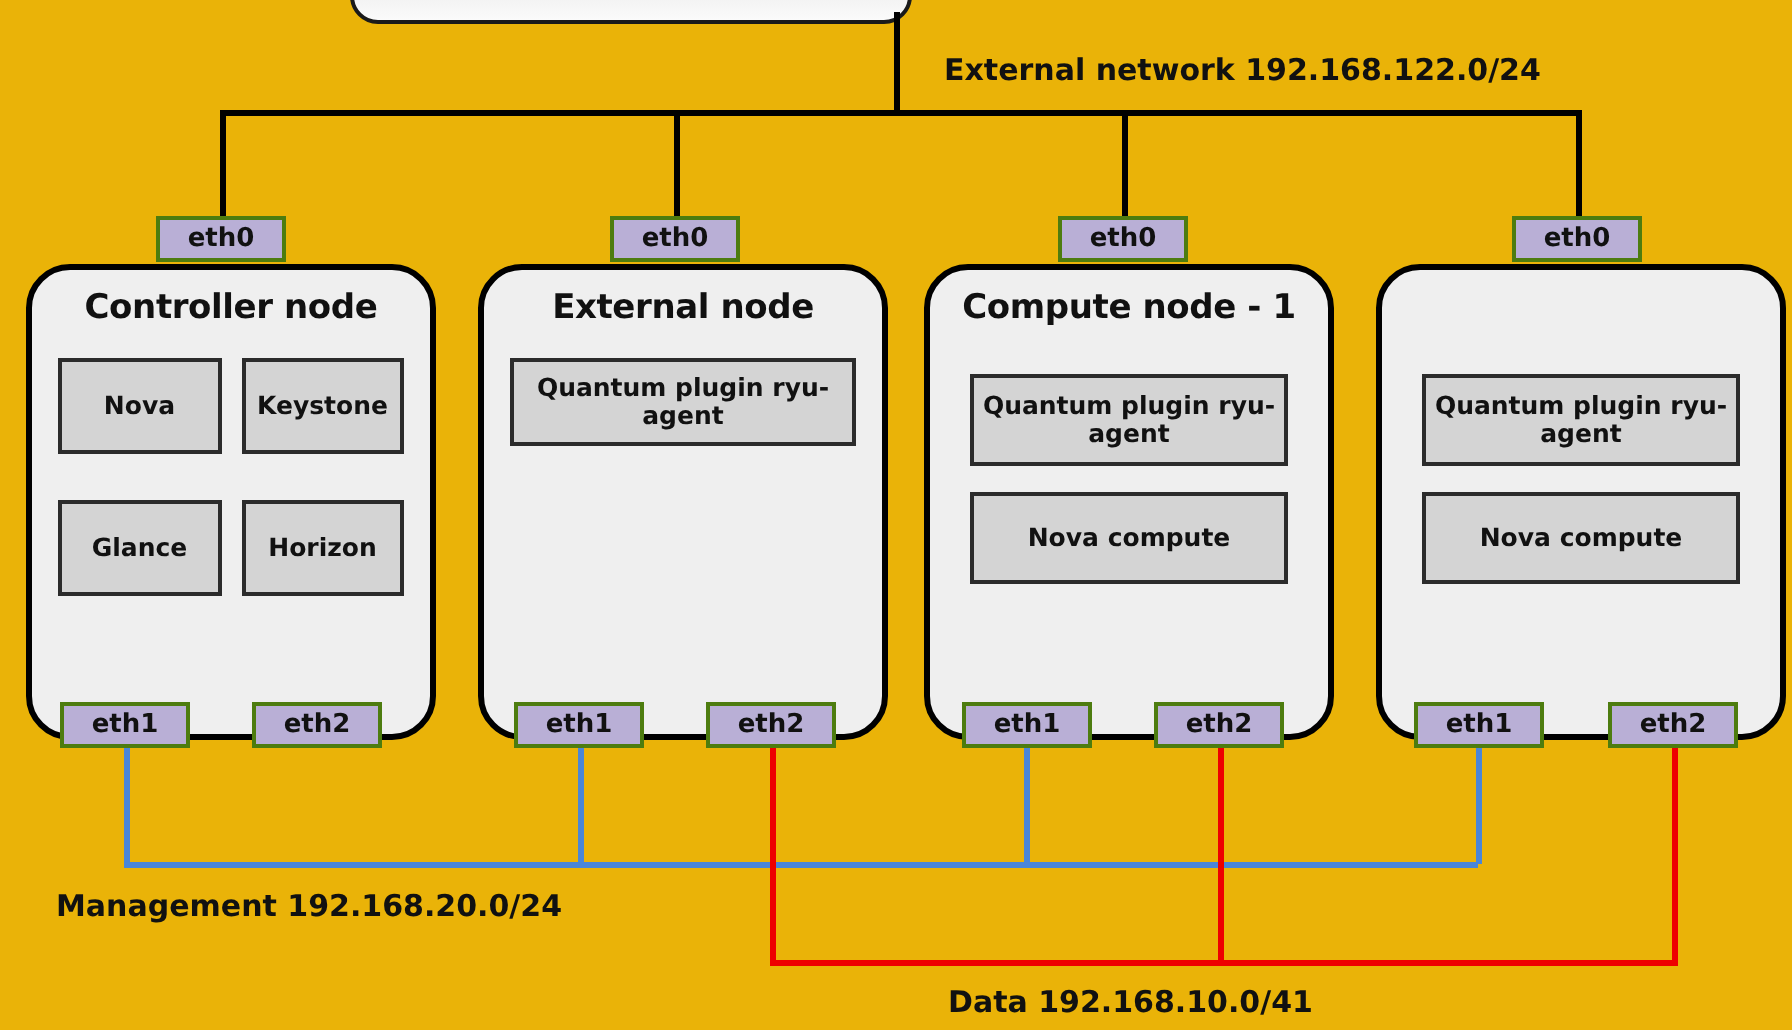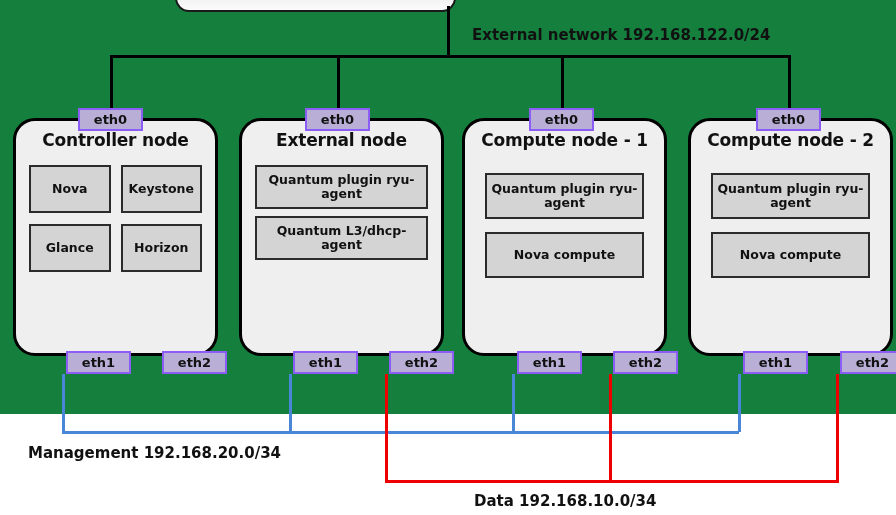--- a/index.html
+++ b/index.html
@@ -1,66 +1,66 @@
 <!DOCTYPE html>
 <html><head>
 <meta charset="utf-8">
 <style>
   html,body{margin:0;padding:0;background:#ffffff;}
   body{width:896px;height:515px;overflow:hidden;
        font-family:"DejaVu Sans","Liberation Sans",sans-serif;}
-  #stage{position:relative;width:896px;height:414px;background:#15803d;}
+  #stage{position:relative;width:896px;height:515px;background:#eab308;}
 
   
   .topshape{position:absolute;left:175px;top:-24px;width:277px;height:32px;
             background:linear-gradient(#e2e2e2,#fbfbfb);
             border:2px solid #1a1a1a;border-radius:14px;}
 
   
   .wire{position:absolute;background:#000;}
   .wh{height:3px;}
   .wv{width:3px;}
   .blue{background:#4a86d8;}
   .red{background:#ee0000;}
   .bh{height:3px;}
   .bv{width:3px;}
 
   
-  .node{position:absolute;top:118px;width:205px;height:238px;
+  .node{position:absolute;top:132px;width:205px;height:238px;
         background:#efefef;border:3px solid #000;border-radius:22px;
         box-sizing:border-box;}
   .node-title{position:absolute;left:0;right:0;top:9px;text-align:center;
               font-size:17px;font-weight:bold;color:#111;letter-spacing:-.2px;}
   .svcwrap{position:absolute;left:13px;right:13px;top:44px;}
 
   .svc{background:#d4d4d4;border:2px solid #2b2b2b;box-sizing:border-box;
        display:flex;align-items:center;justify-content:center;text-align:center;
        font-size:12.5px;font-weight:bold;color:#111;line-height:1.12;
        margin-bottom:7px;padding:2px 3px;}
   .svc.orange{background:#f7cb9b;}
 
   
-  .grid2{display:flex;gap:10px;margin-bottom:11px;}
+  .grid2{display:flex;gap:10px;margin-bottom:23px;}
   .grid2 .svc{flex:1;height:48px;margin-bottom:0;}
   .wide{height:44px;}
 
   
   .n-h2{height:44px;}
   .n-h1{height:32px;}
 
   
   .c-h{height:46px;}
 
   
   .eth{position:absolute;width:65px;height:23px;background:#b9afd6;
-       border:2px solid #8b5cf6;box-sizing:border-box;
+       border:2px solid #4d7c0f;box-sizing:border-box;
        display:flex;align-items:center;justify-content:center;
        font-size:13px;font-weight:bold;color:#111;z-index:6;}
   .eth0{top:108px;}
-  .ethb{top:351px;margin-left:36px;}
+  .ethb{top:351px;}
 
   
   .netlabel{position:absolute;font-size:15px;font-weight:bold;color:#111;
             white-space:nowrap;}
 </style>
 </head>
 <body>
 
 <div id="stage">
 
@@ -73,27 +73,27 @@
   <div class="wire wv" style="left:110px;top:55px;height:55px;"></div>
   <div class="wire wv" style="left:337px;top:55px;height:55px;"></div>
   <div class="wire wv" style="left:561px;top:55px;height:55px;"></div>
   <div class="wire wv" style="left:788px;top:55px;height:55px;"></div>
 
   <div class="wire bh blue" style="left:62px;top:431px;width:677px;"></div>
   <div class="wire bv blue" style="left:62px;top:374px;height:58px;"></div>
   <div class="wire bv blue" style="left:289px;top:374px;height:58px;"></div>
   <div class="wire bv blue" style="left:512px;top:374px;height:58px;"></div>
   <div class="wire bv blue" style="left:738px;top:374px;height:58px;"></div>
-  <div class="netlabel" style="left:28px;top:444px;">Management 192.168.20.0/34</div>
+  <div class="netlabel" style="left:28px;top:444px;">Management 192.168.20.0/24</div>
 
   <div class="wire bh red" style="left:385px;top:480px;width:454px;"></div>
   <div class="wire bv red" style="left:385px;top:374px;height:107px;"></div>
   <div class="wire bv red" style="left:609px;top:374px;height:107px;"></div>
   <div class="wire bv red" style="left:836px;top:374px;height:107px;"></div>
-  <div class="netlabel" style="left:474px;top:492px;">Data 192.168.10.0/34</div>
+  <div class="netlabel" style="left:474px;top:492px;">Data 192.168.10.0/41</div>
 
   <div class="wire wh" style="left:92px;top:361px;width:36px;"></div>
   <div class="wire wh" style="left:319px;top:361px;width:36px;"></div>
   <div class="wire wh" style="left:543px;top:361px;width:36px;"></div>
   <div class="wire wh" style="left:769px;top:361px;width:36px;"></div>
 
   <div class="node" style="left:13px;">
     <div class="node-title">Controller node</div>
     <div class="svcwrap">
       <div class="grid2">
@@ -107,40 +107,38 @@
     </div>
   </div>
   <div class="eth eth0" style="left:78px;">eth0</div>
   <div class="eth ethb" style="left:30px;">eth1</div>
   <div class="eth ethb" style="left:126px;">eth2</div>
 
   <div class="node" style="left:239px;">
     <div class="node-title">External node</div>
     <div class="svcwrap">
       <div class="svc n-h2">Quantum plugin ryu-agent</div>
-      <div class="svc n-h2">Quantum L3/dhcp-agent</div>
     </div>
   </div>
   <div class="eth eth0" style="left:305px;">eth0</div>
   <div class="eth ethb" style="left:257px;">eth1</div>
   <div class="eth ethb" style="left:353px;">eth2</div>
 
   <div class="node" style="left:462px;">
     <div class="node-title">Compute node - 1</div>
     <div class="svcwrap" style="top:52px;left:20px;right:20px;">
       <div class="svc c-h" style="margin-bottom:13px;">Quantum plugin ryu-agent</div>
       <div class="svc c-h">Nova compute</div>
     </div>
   </div>
   <div class="eth eth0" style="left:529px;">eth0</div>
   <div class="eth ethb" style="left:481px;">eth1</div>
   <div class="eth ethb" style="left:577px;">eth2</div>
 
   <div class="node" style="left:688px;">
-    <div class="node-title">Compute node - 2</div>
     <div class="svcwrap" style="top:52px;left:20px;right:20px;">
       <div class="svc c-h" style="margin-bottom:13px;">Quantum plugin ryu-agent</div>
       <div class="svc c-h">Nova compute</div>
     </div>
   </div>
   <div class="eth eth0" style="left:756px;">eth0</div>
   <div class="eth ethb" style="left:707px;">eth1</div>
   <div class="eth ethb" style="left:804px;">eth2</div>
 
 </div>

